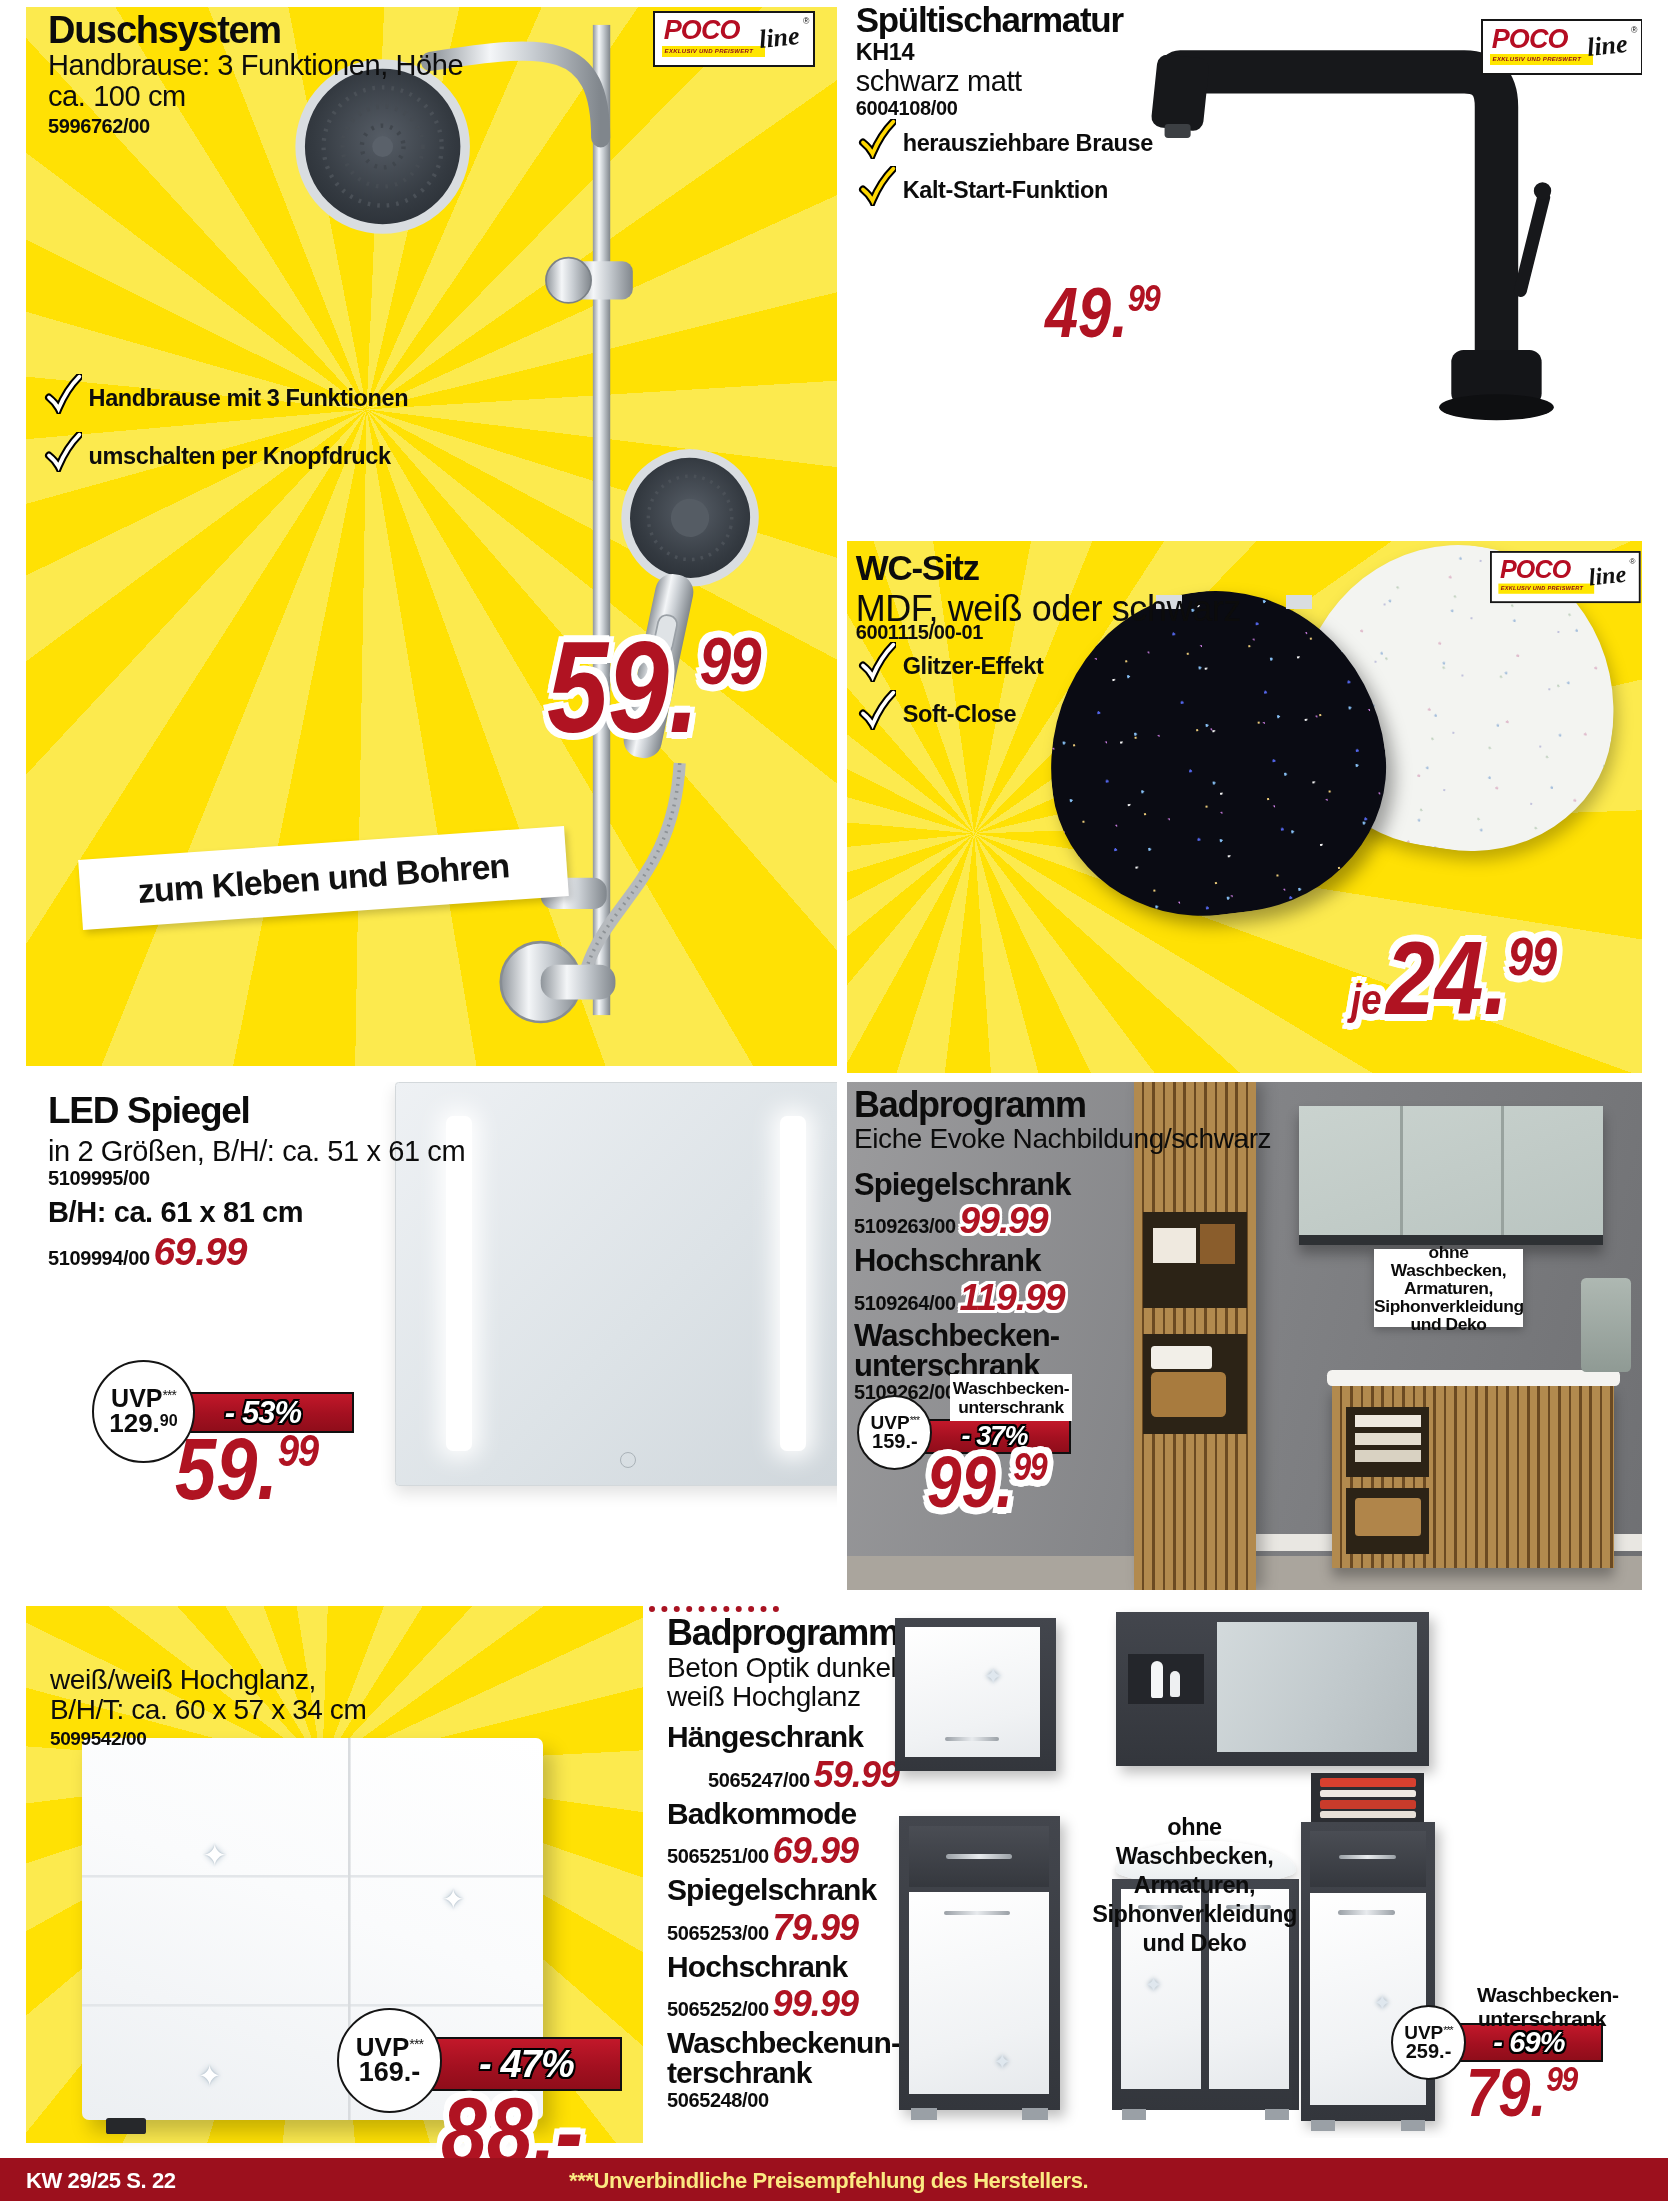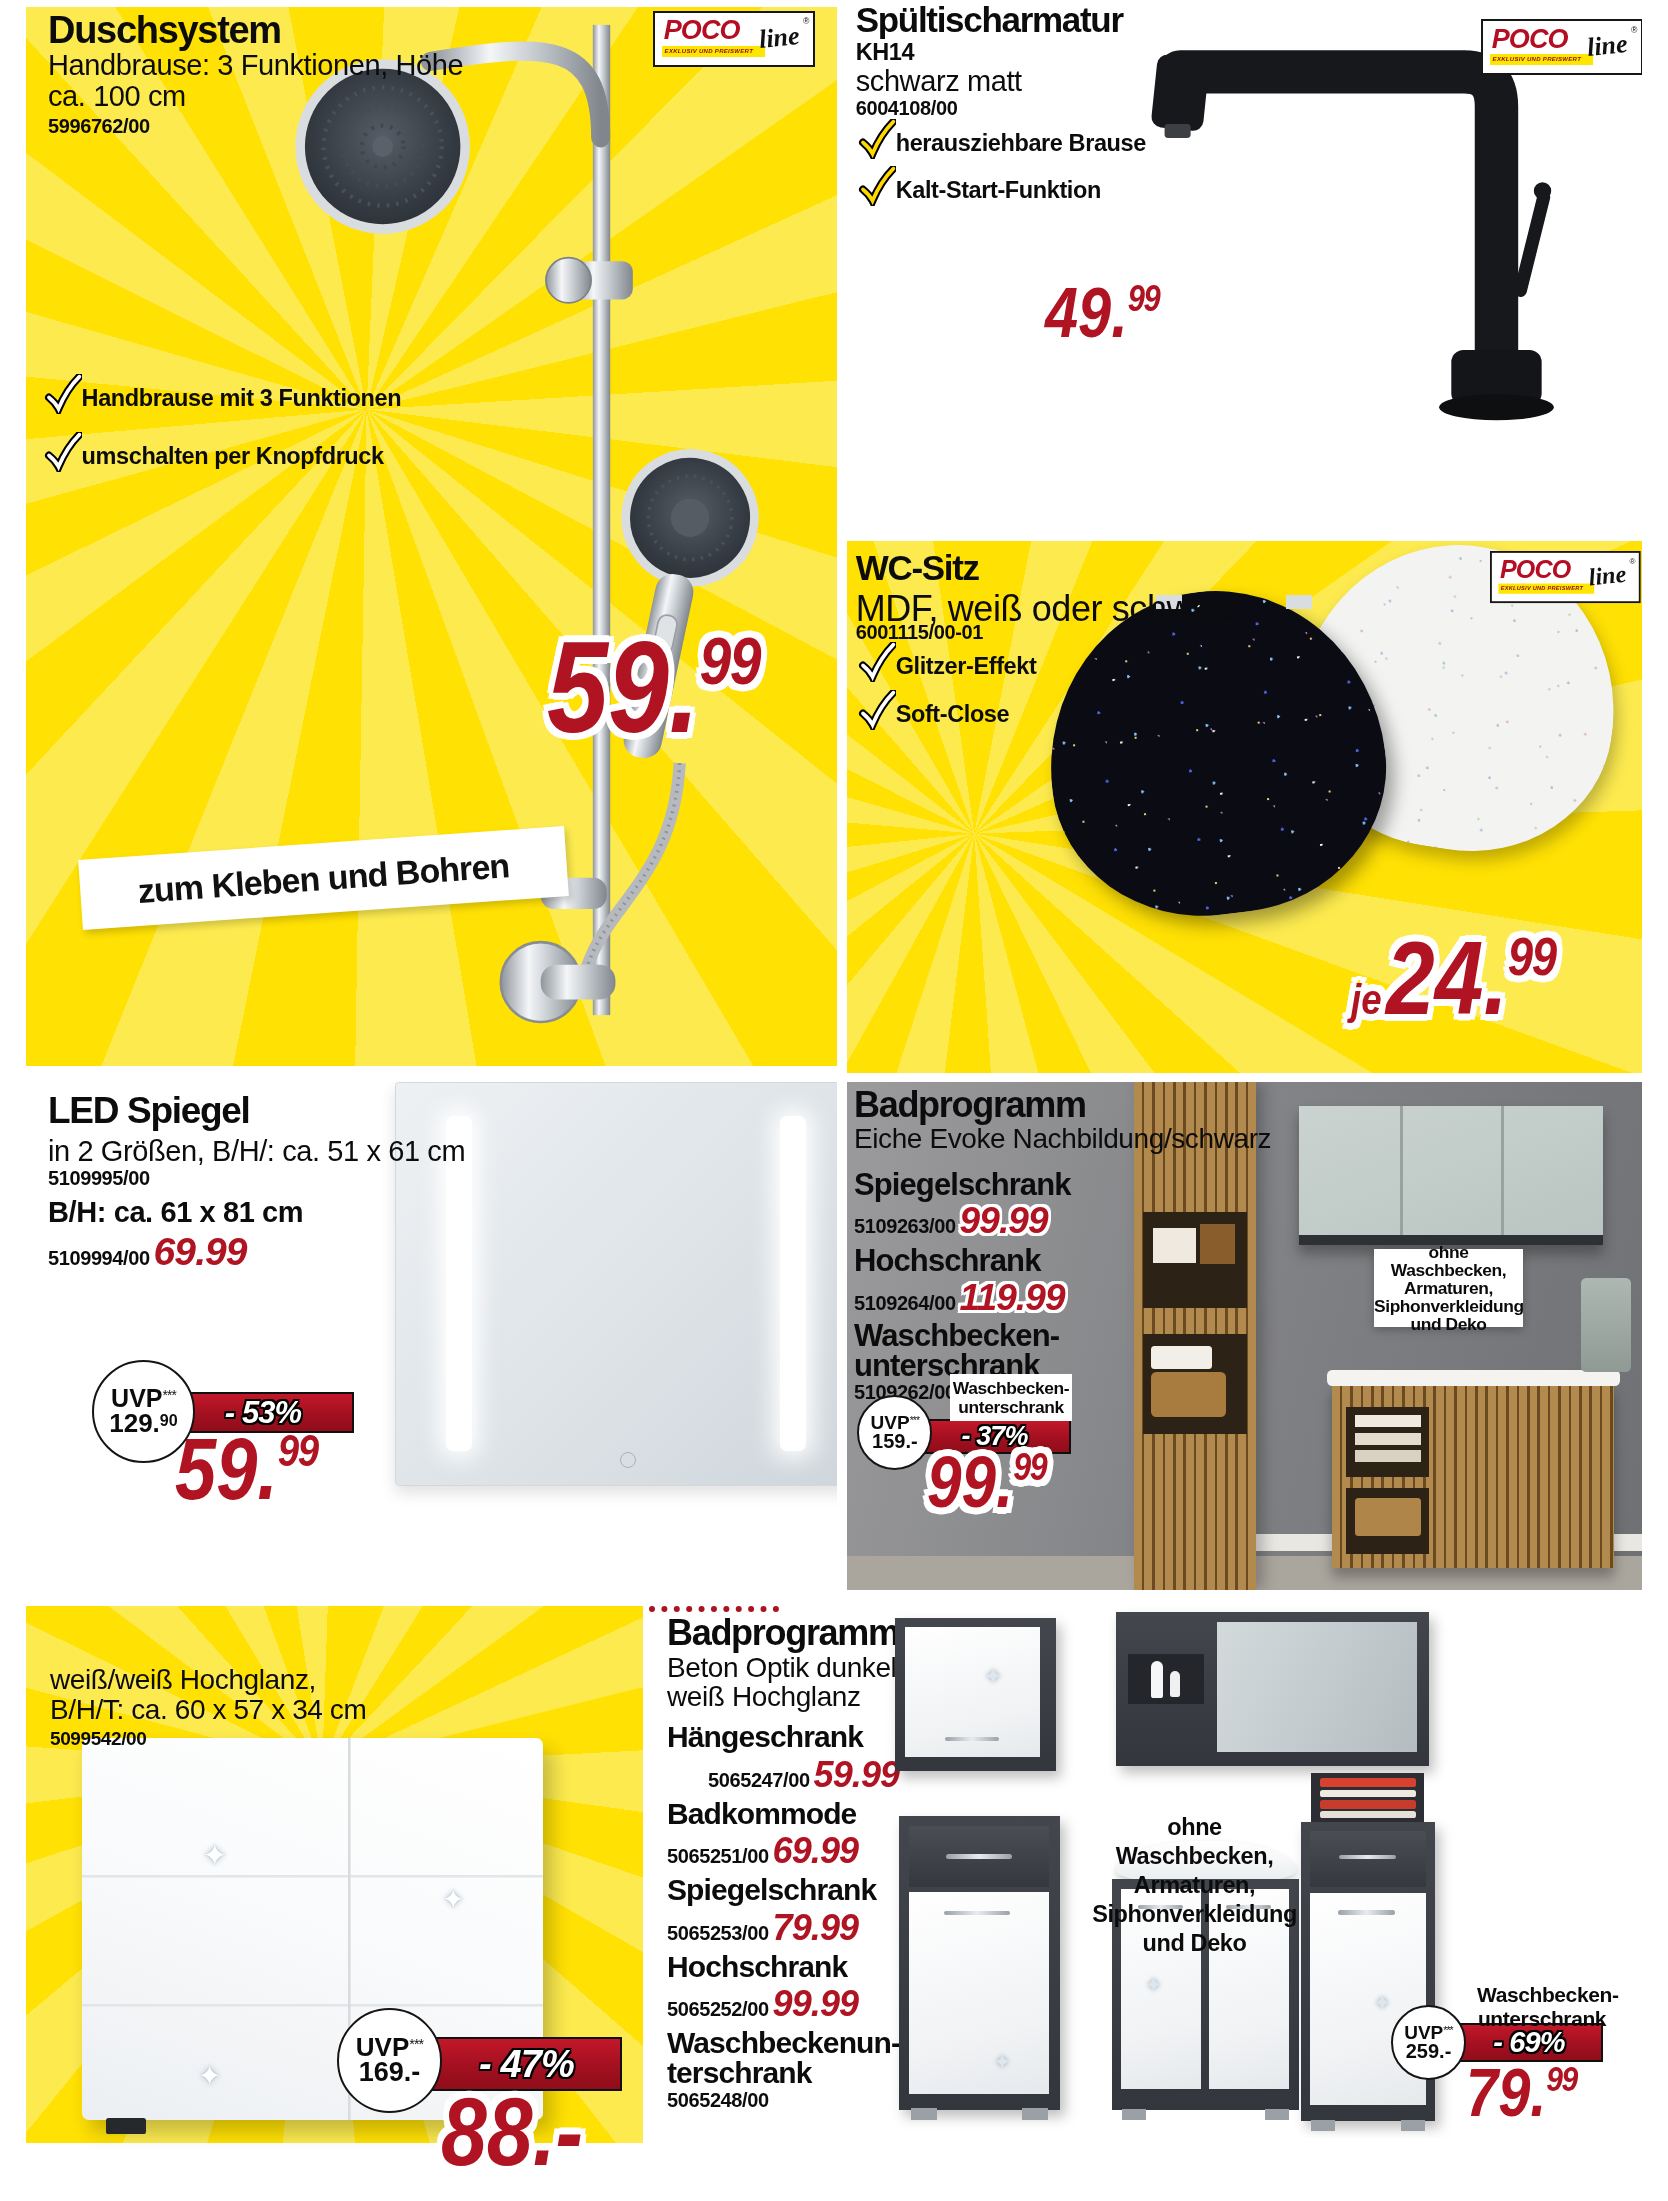--- a/index.html
+++ b/index.html
@@ -11,21 +11,21 @@
   .sunburst1{background:repeating-conic-gradient(from -8deg at 42% 38%, #ffe104 0deg 10.5deg, #fcea4e 10.5deg 21deg);}
   .sunburst2{background:repeating-conic-gradient(from 0deg at 16% 55%, #ffe104 0deg 11deg, #fcea4e 11deg 22deg);}
   .sunburst3{background:repeating-conic-gradient(from 10deg at 48% 30%, #ffe104 0deg 11deg, #fcea4e 11deg 22deg);}
   
   .t-title{font-weight:bold;font-size:37px;line-height:1.02;letter-spacing:-1.3px;color:#0c0c0c;}
   .t-sub{font-size:29px;line-height:1.07;letter-spacing:-0.4px;color:#0c0c0c;}
   .t-art{font-size:20px;font-weight:bold;letter-spacing:-0.4px;color:#0c0c0c;}
   .t-name{font-weight:bold;font-size:31px;letter-spacing:-0.9px;color:#0c0c0c;line-height:1.0;}
   .f-label{font-size:23.5px;font-weight:bold;letter-spacing:-0.4px;color:#0c0c0c;}
   
-  .feature{position:absolute;display:flex;align-items:center;}
+  .feature{position:absolute;display:flex;align-items:center;gap:7px;}
   .check{width:40px;height:40px;flex:0 0 auto;margin-top:-10.4px;}
   .check .co{fill:none;stroke:#000;stroke-width:9;stroke-linecap:round;}
   .check .ci{fill:none;stroke:#ffd800;stroke-width:4.2;stroke-linecap:round;}
   .on-yellow .check .ci{stroke:#ffffff;}
   
   .price{font-style:italic;font-weight:bold;color:#b01322;white-space:nowrap;
          transform:scaleX(.85);transform-origin:left bottom;line-height:.95;}
   .price .sup{font-size:.52em;vertical-align:.72em;letter-spacing:-1.7px;}
   .price .pfx{font-size:.42em;font-weight:bold;margin-right:5.2px;}
   .ow-lg{text-shadow:-6px -6px 0 #fff,0 -7px 0 #fff,6px -6px 0 #fff,-7px 0 0 #fff,7px 0 0 #fff,
@@ -489,15 +489,19 @@
       <div class="l2" style="font-size:20px;"><span>259.-</span></div>
     </div>
     <div class="bar" style="left:808px;top:417px;width:144px;height:35px;">
       <span class="bar-txt" style="font-size:29px;">- 69%</span>
     </div>
     <div class="abs price" style="left:819px;top:454px;font-size:68px;z-index:4;">
       <span>79.</span><span class="sup">99</span>
     </div>
   </div>
 
+  <div id="footer">
+    <span class="fl">KW 29/25 S. 22</span>
+    <span class="fr">***Unverbindliche Preisempfehlung des Herstellers.</span>
+  </div>
 
 </div>
 
 
 </body></html>

